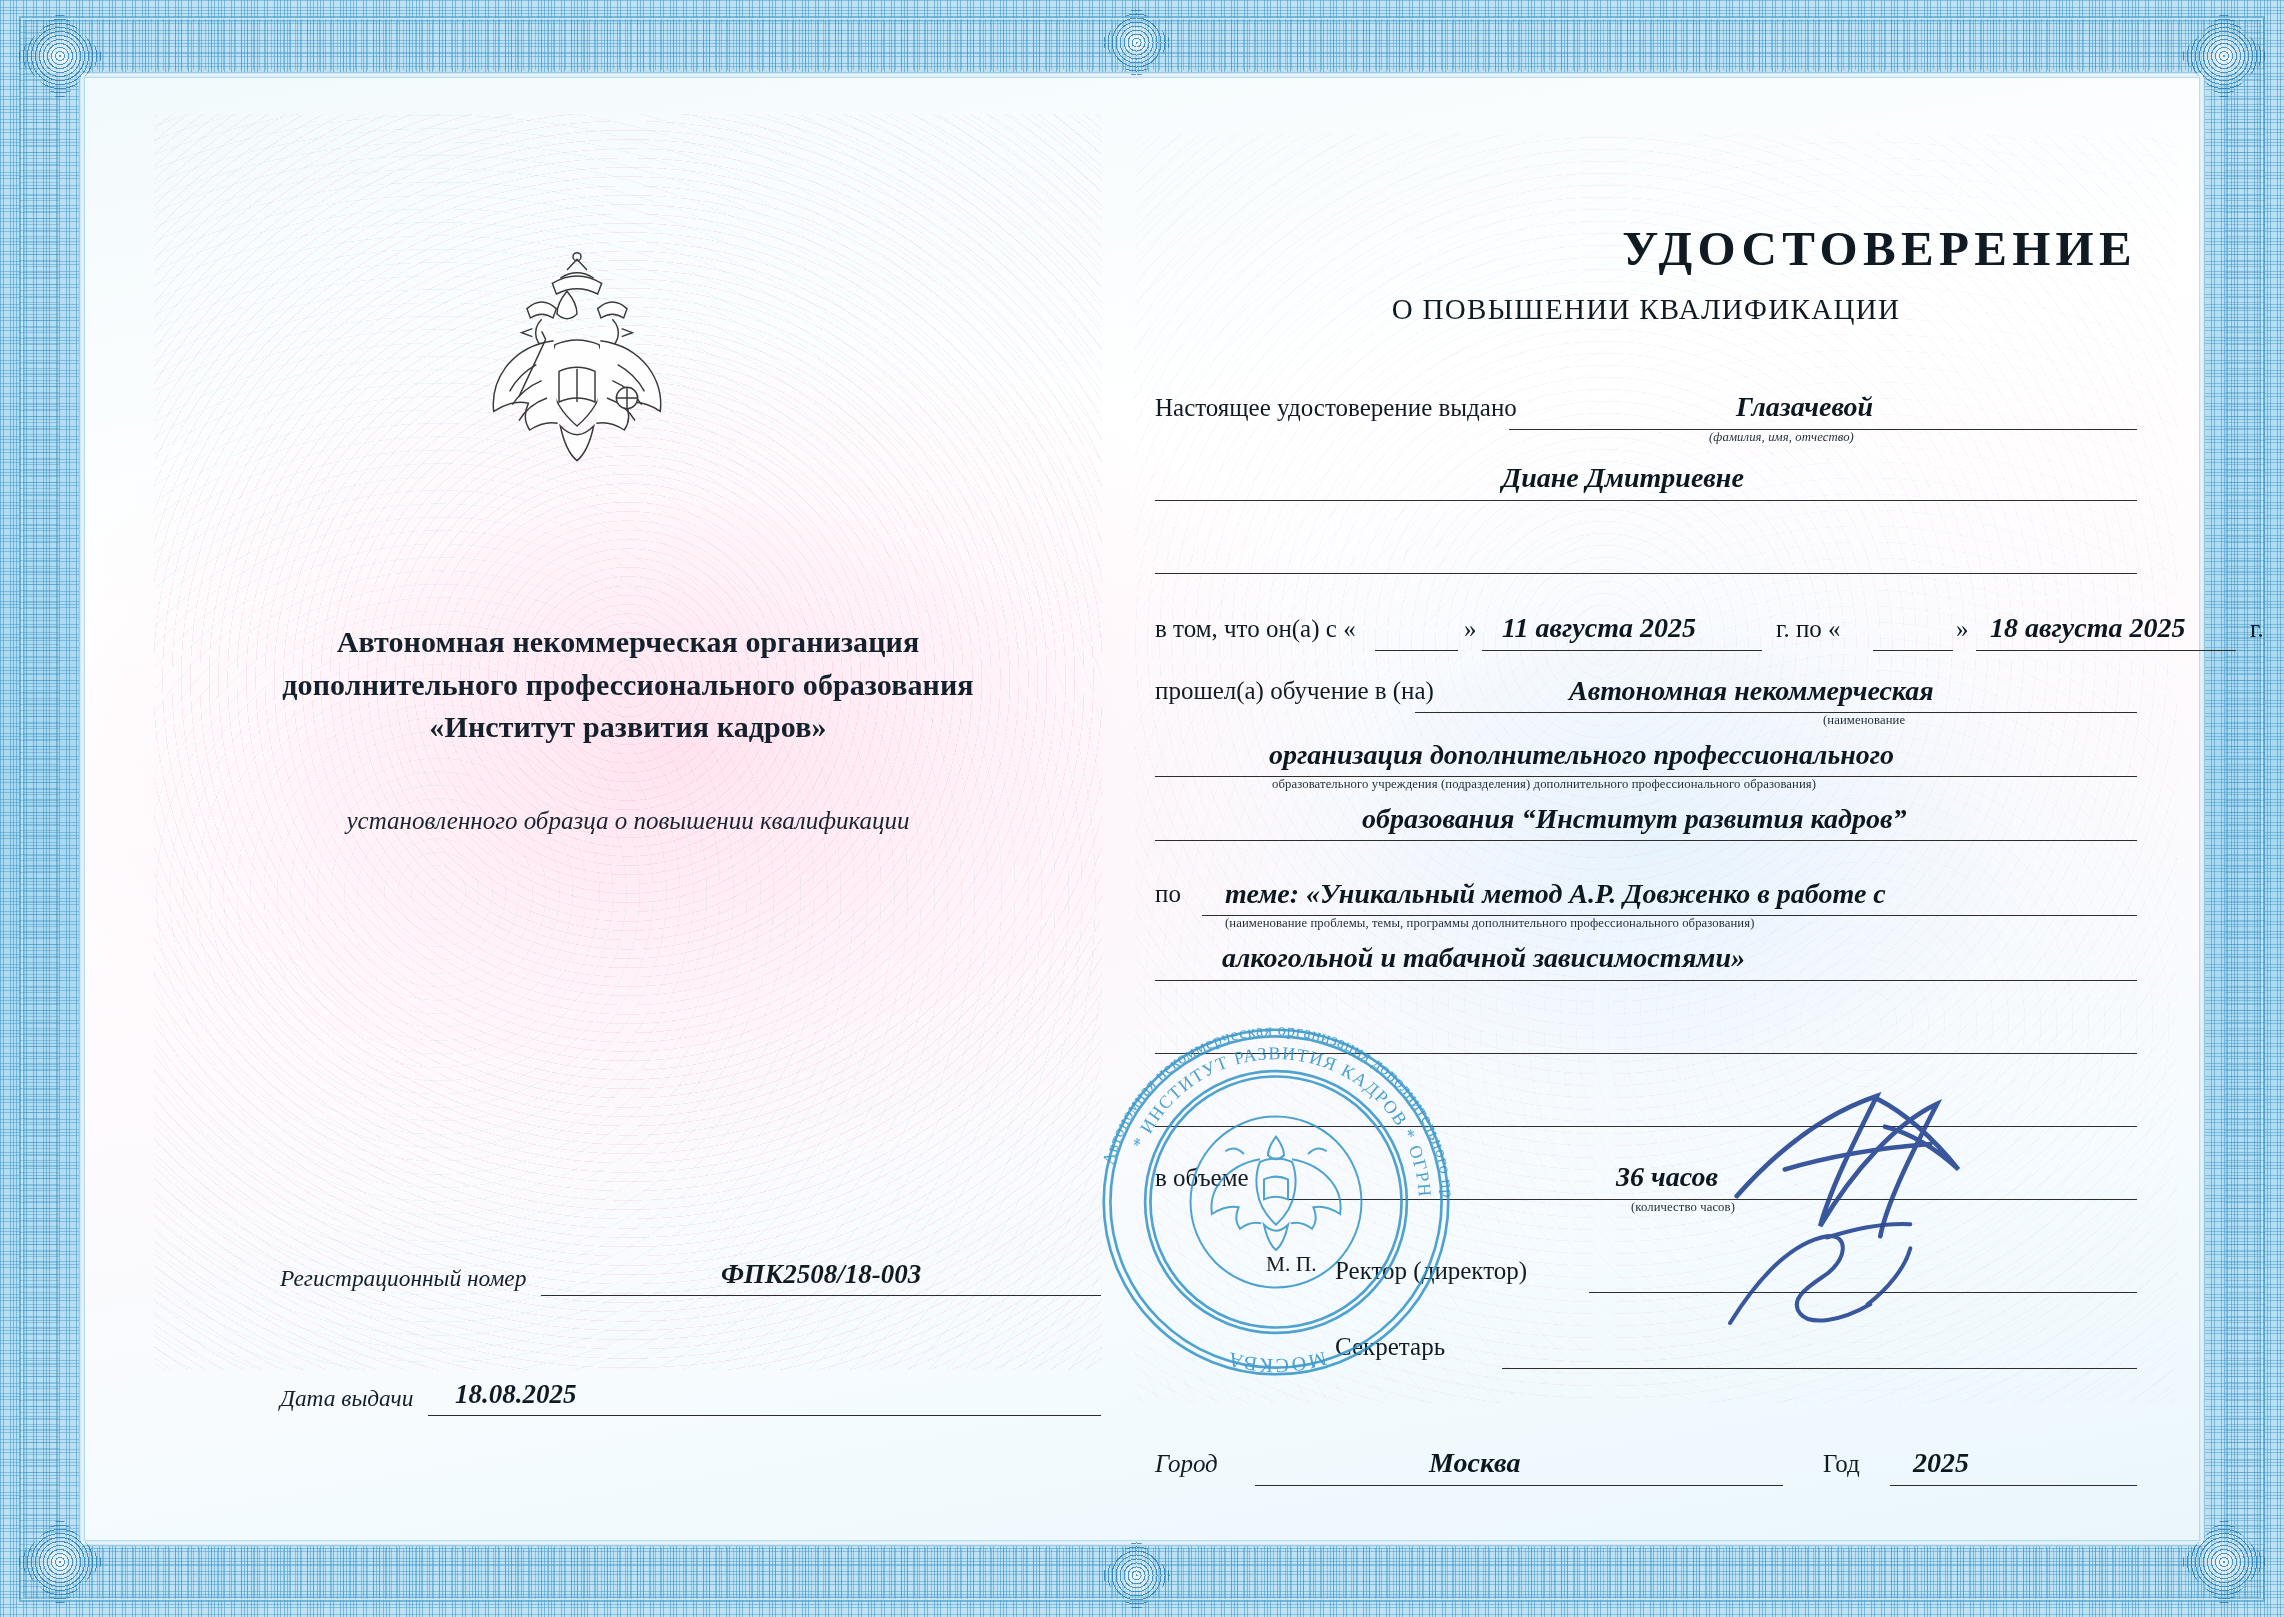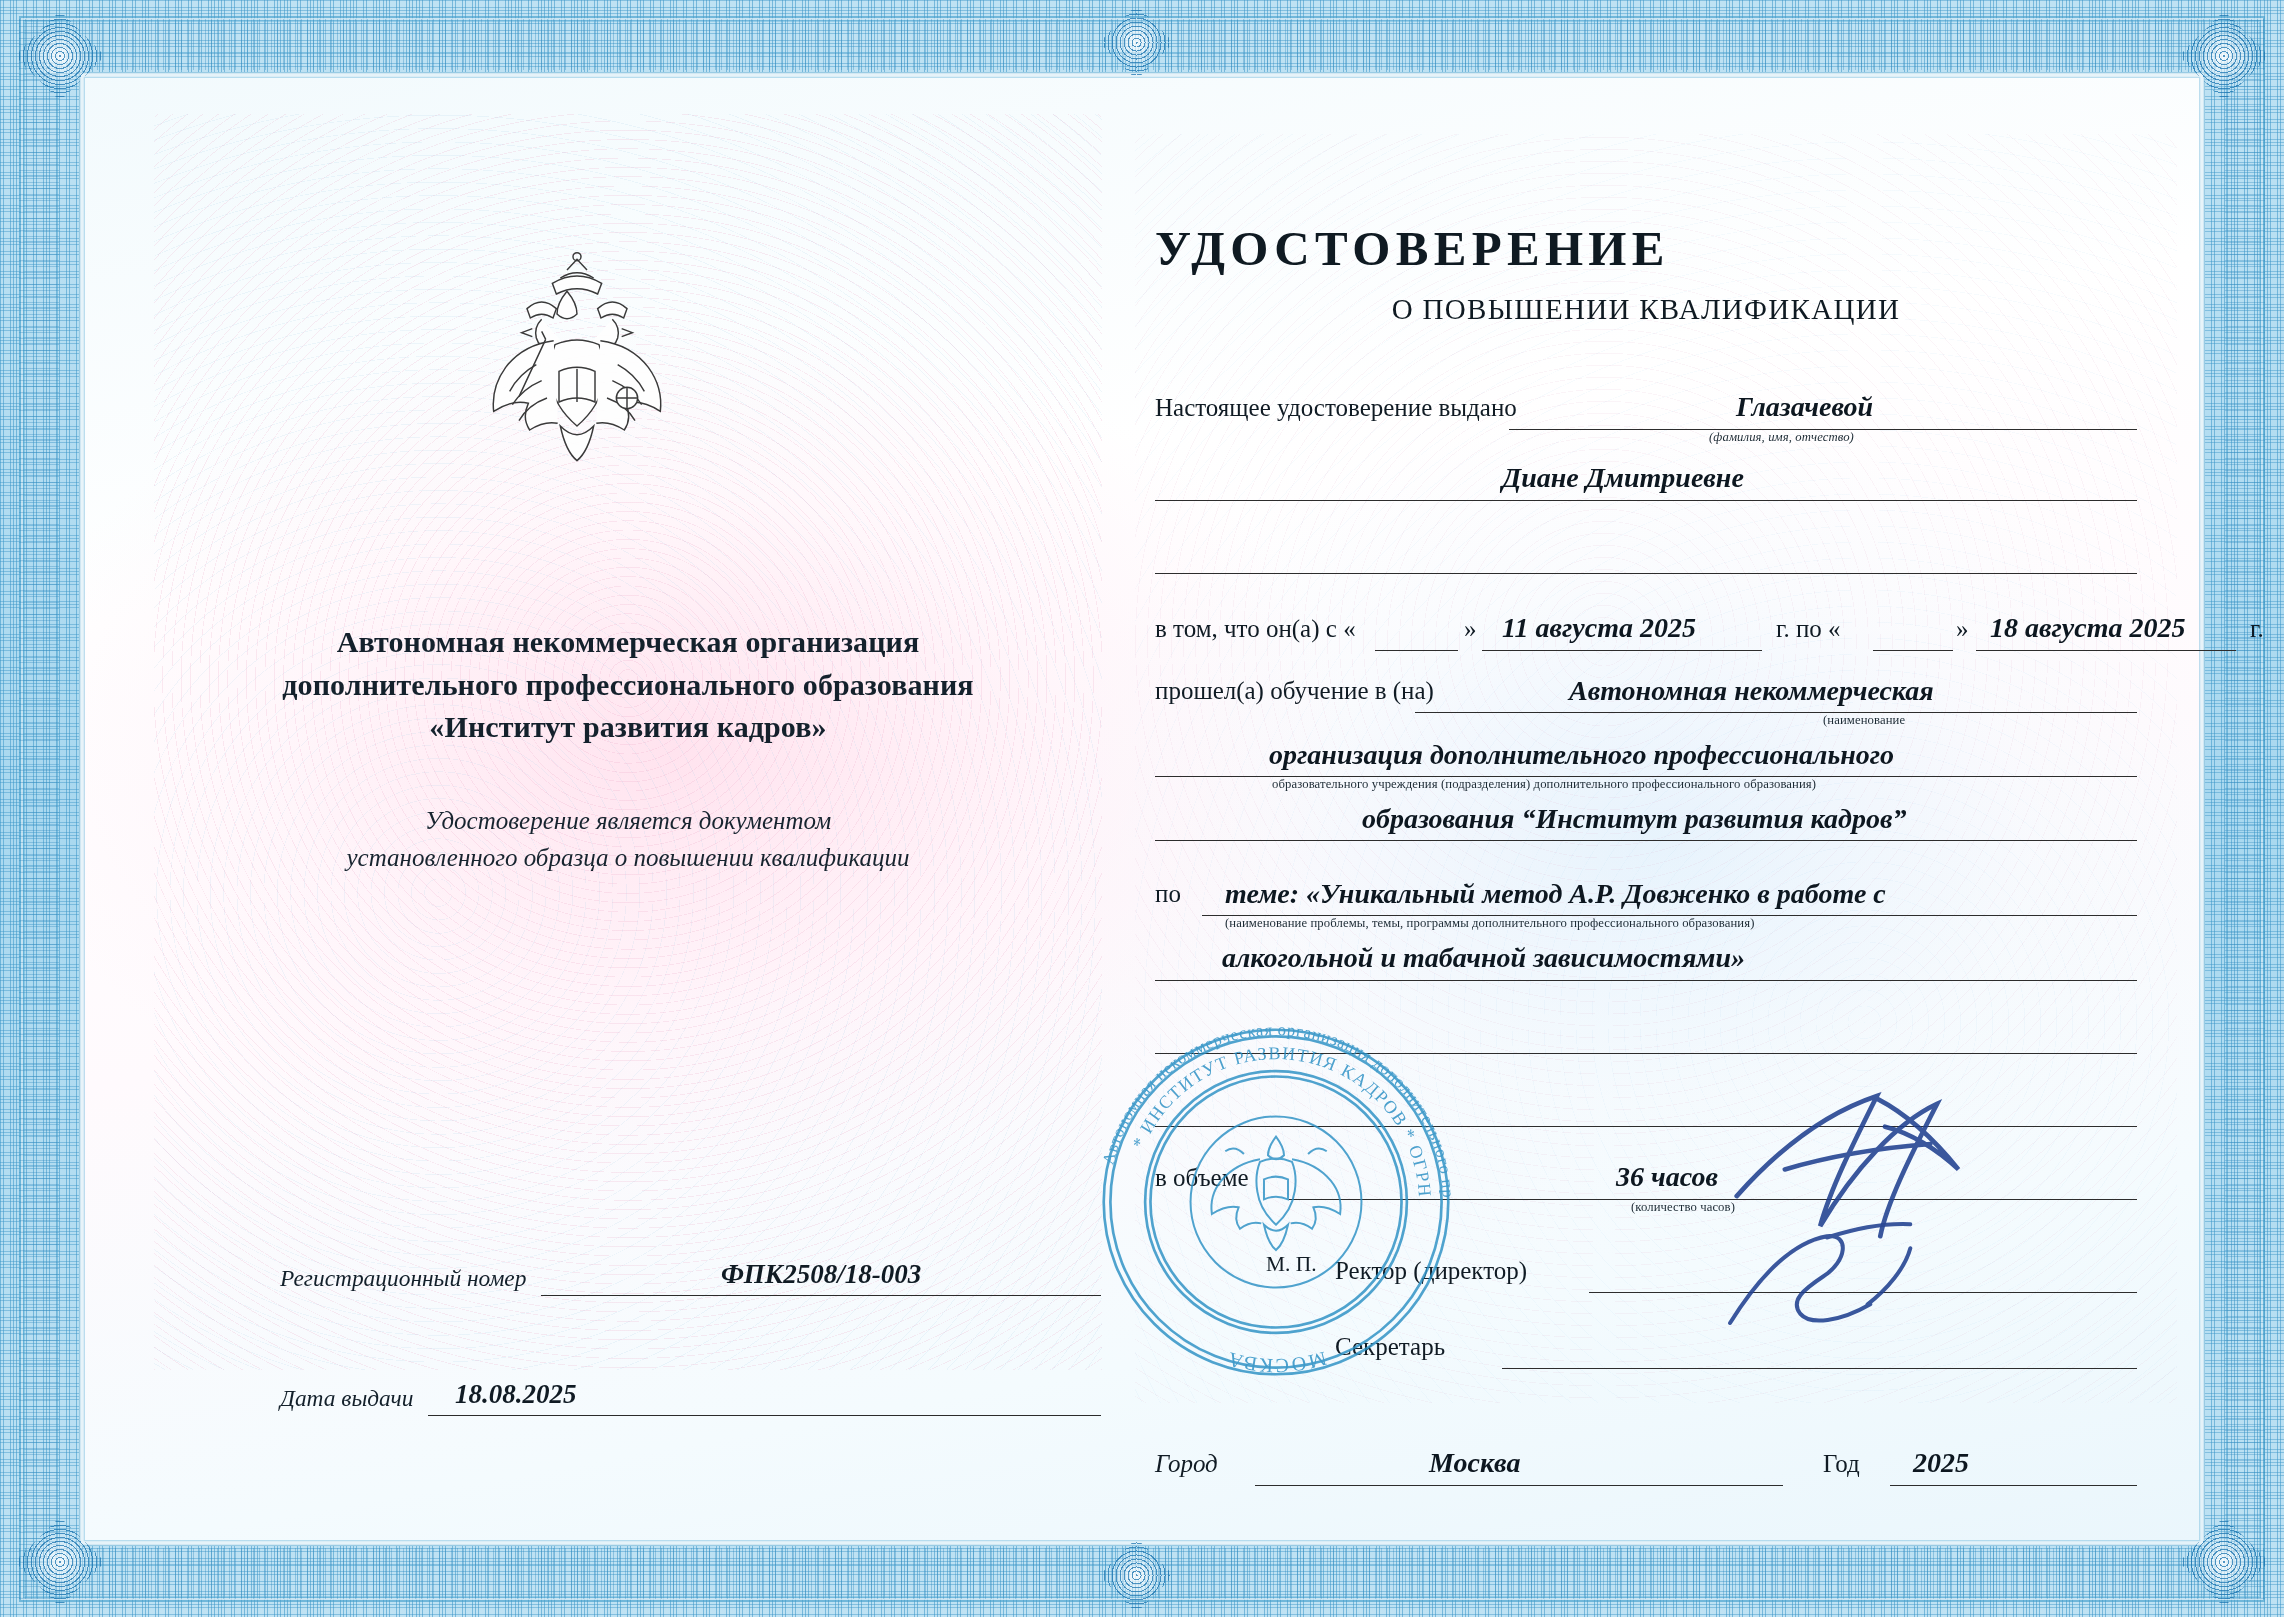--- a/index.html
+++ b/index.html
@@ -181,21 +181,21 @@
   }
 
   
   .right-col {
     position: absolute;
     left: 1155px;
     top: 220px;
     width: 982px;
   }
   .title-main {
-    text-align: left;
+    text-align: right;
     font-size: 49px;
     font-weight: bold;
     letter-spacing: 5.3px;
     color: #0f1a22;
   }
   .title-sub {
     text-align: center;
     font-size: 29px;
     letter-spacing: 1.3px;
     margin-top: 16px;
@@ -319,21 +319,20 @@
       </g>
     </svg>
 
     <div class="left-col">
       <div class="org-name">
         <div>Автономная некоммерческая организация</div>
         <div>дополнительного профессионального образования</div>
         <div>«Институт развития кадров»</div>
       </div>
       <div class="org-note">
-        <div>Удостоверение является документом</div>
         <div>установленного образца о повышении квалификации</div>
       </div>
     </div>
 
     <div class="left-fields">
       <div class="fieldrow">
         <div class="lbl">Регистрационный номер</div>
         <div class="ln">
           <span class="val c">ФПК2508/18-003</span>
         </div>

